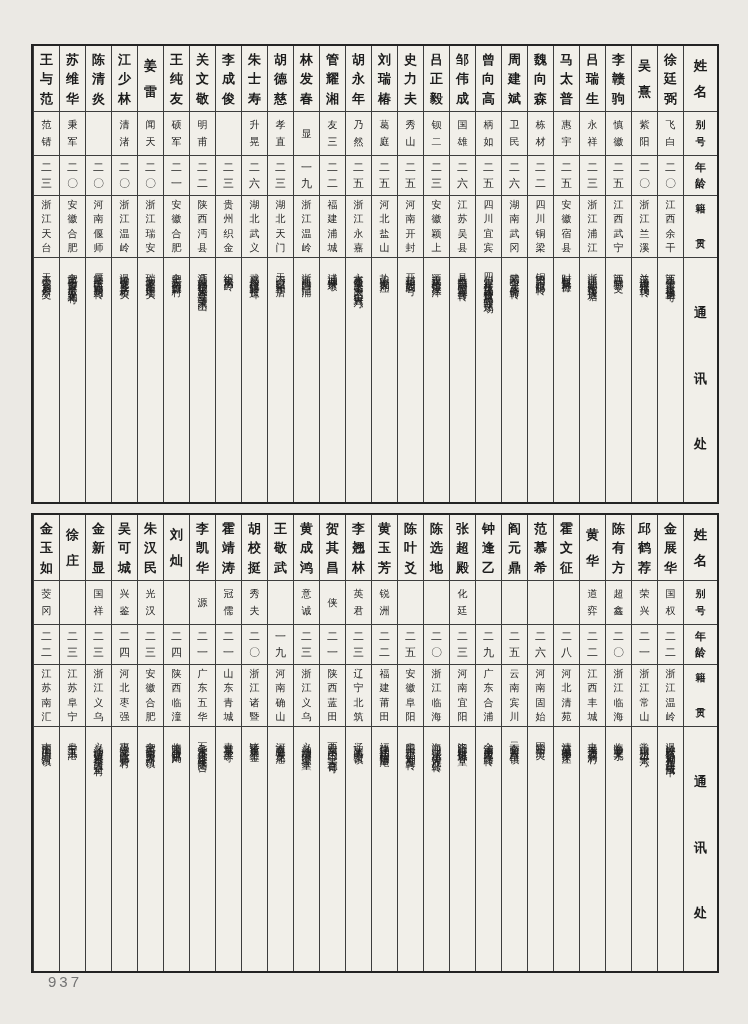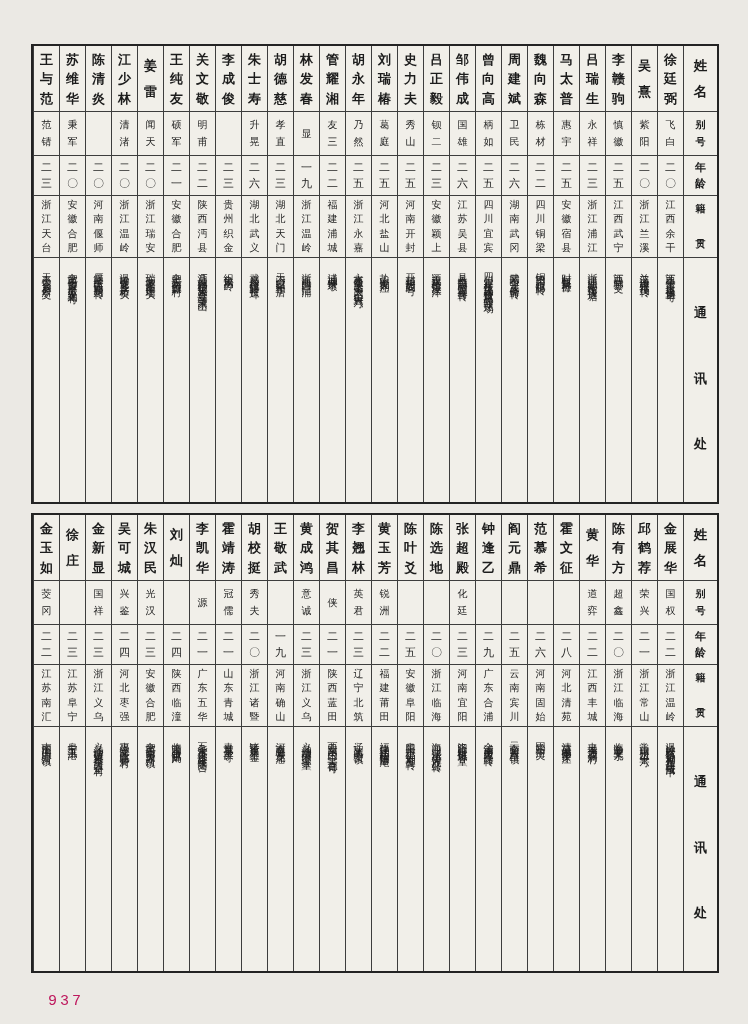--- a/index.html
+++ b/index.html
@@ -57,25 +57,25 @@
   .header-col .cell { font-weight: bold; }
   .header-col .name-cell { font-size: 13.5px; }
   .header-col .native-cell { padding: 8px 0; justify-content: space-between; }
   .header-col .addr-cell {
     justify-content: space-between;
     padding: 48px 0 52px 0;
     align-items: center;
     font-size: 13px;
   }
   .page-number {
-    margin: 20px 0 0 17px;
+    margin: 0 0 0 17px;
     font-size: 15px;
     letter-spacing: 3px;
-    color: #be185d;
-    font-family: Liberation Mono, monospace;
+    color: #737373;
+    font-family: Liberation Sans, sans-serif;
   }
 </style>
 </head>
 <body>
 
 <div class="page">
 
   <div class="dir-table">
     <div class="col header-col">
       <div class="cell name-cell">

